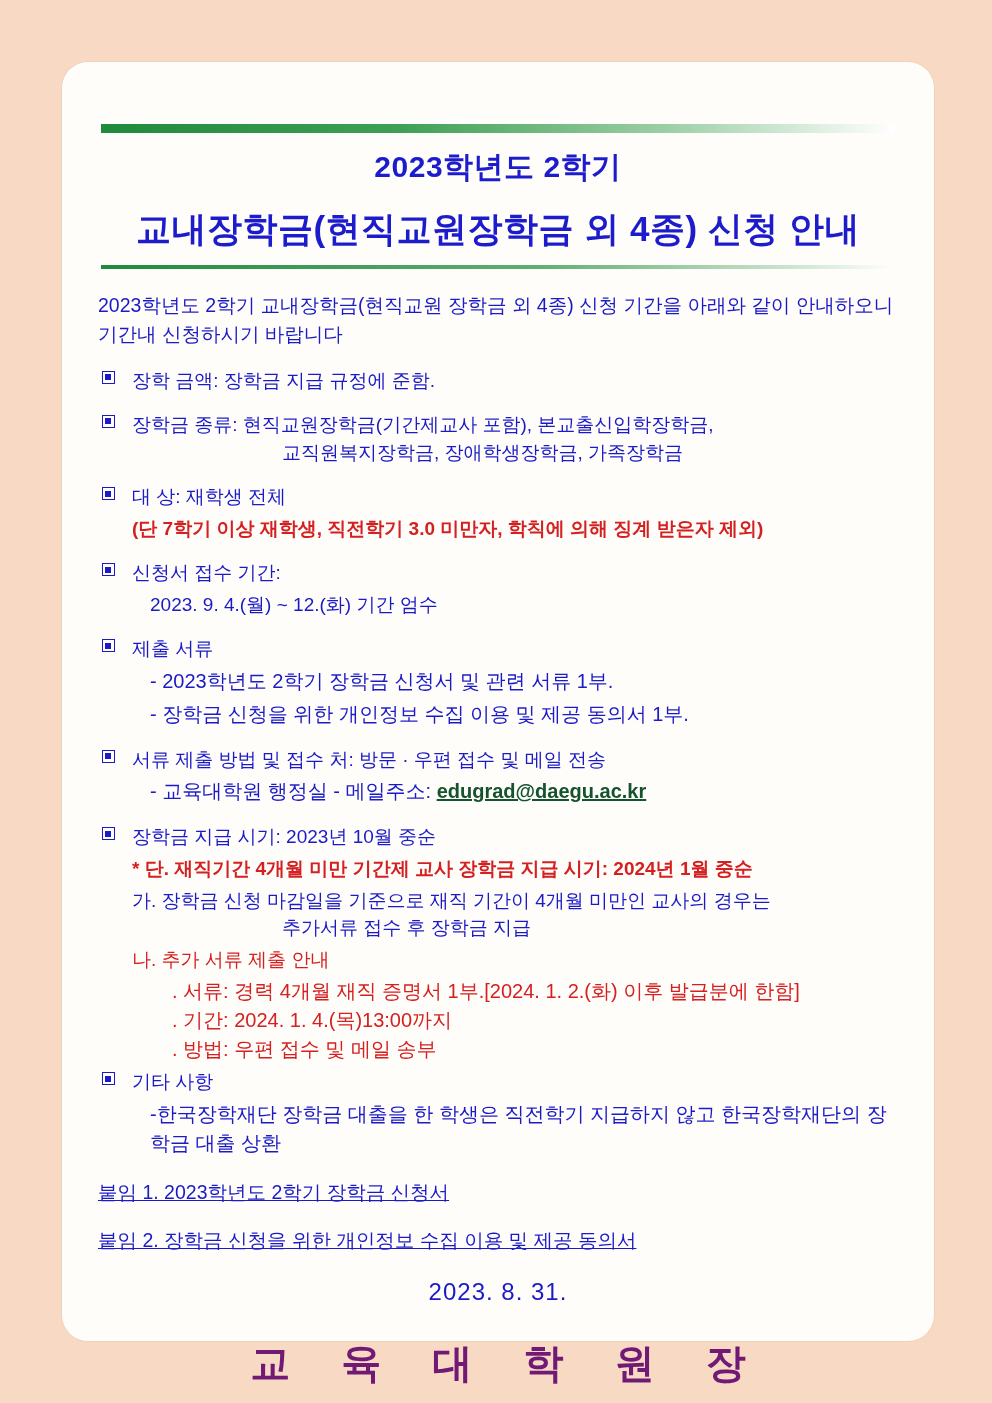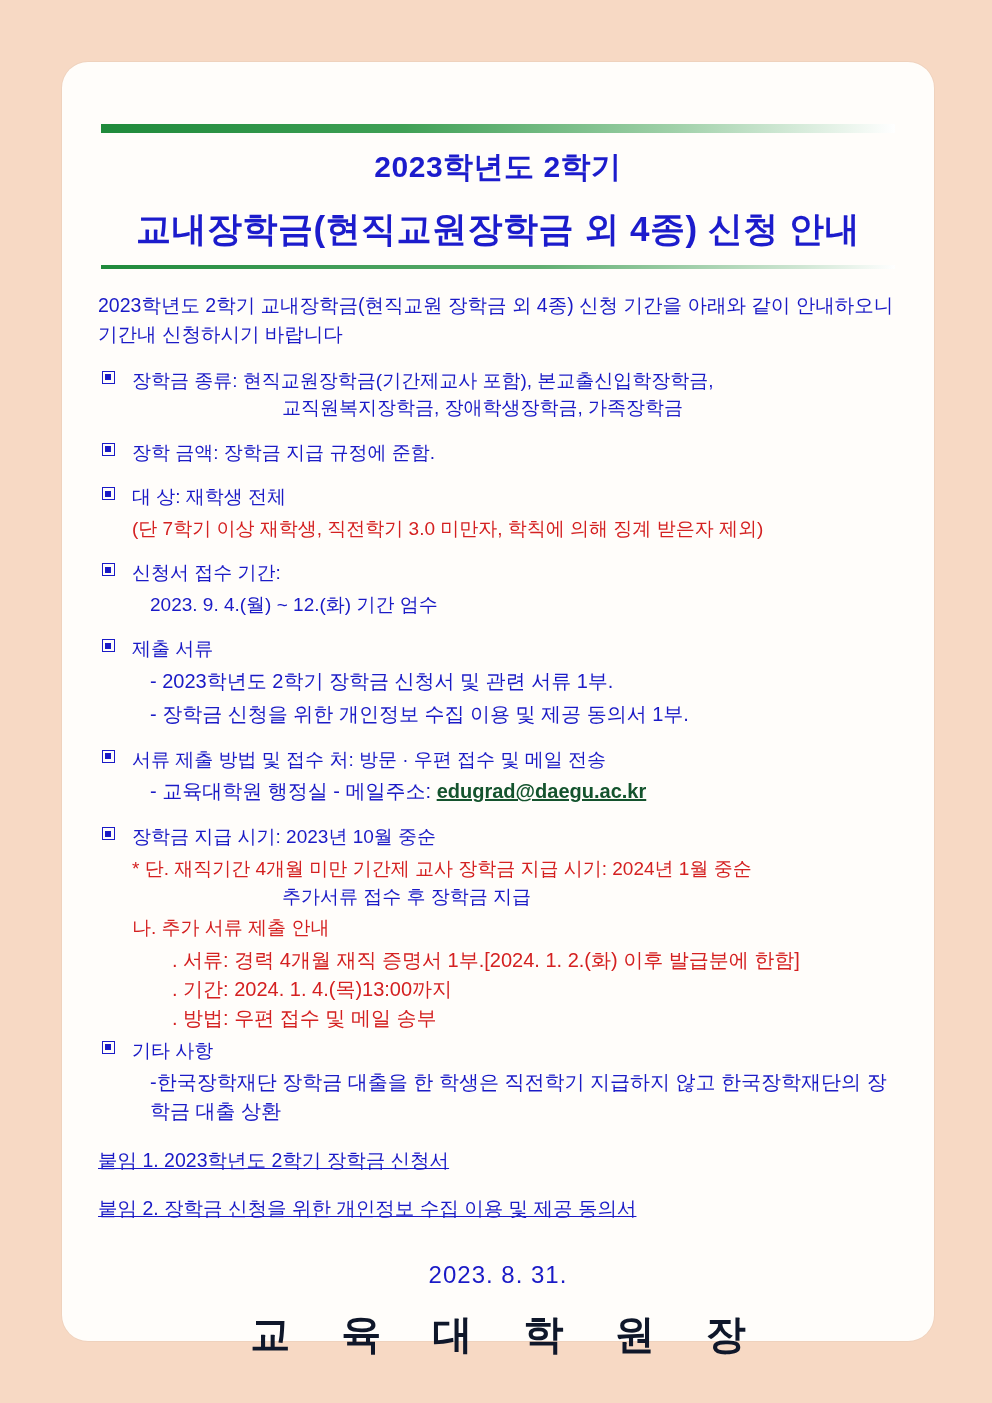--- a/index.html
+++ b/index.html
@@ -96,44 +96,44 @@
     height: 6px;
     background: #1a1ac6;
   }
   .line {
     white-space: pre-wrap;
   }
   .indent1 { padding-left: 18px; }
   .indent2 { padding-left: 40px; }
   .indent3 { padding-left: 150px; }
   .red { color: #d42020; }
-  .bold { font-weight: normal; }
+  .bold { font-weight: bold; }
   .small { font-size: 20px; }
   .mail {
     color: #14532d;
     text-decoration: underline;
     font-weight: bold;
   }
   .attach {
     margin-top: 20px;
     color: #1a1ac6;
     font-size: 19.5px;
     text-decoration: underline;
   }
   .date {
-    margin-top: 35px;
+    margin-top: 21px;
     text-align: center;
     color: #1a1ac6;
     font-size: 24px;
     letter-spacing: 1px;
   }
   .signer {
-    margin-top: 13px;
-    text-align: center;
-    color: #0f172a;
+    margin-top: 24px;
+    text-align: center;
+    color: #701a75;
     font-size: 40px;
     font-weight: bold;
     letter-spacing: 20px;
     padding-left: 20px;
   }
   .tight { margin-top: 4px; }
   .nospace { margin-top: 0; }
 </style>
 </head>
 <body>
@@ -147,27 +147,27 @@
     <div class="title2">교내장학금(현직교원장학금 외 4종) 신청 안내</div>
 
     <div class="rule bottom"></div>
 
     <div class="body">
 
       <div class="intro">2023학년도 2학기 교내장학금(현직교원 장학금 외 4종) 신청 기간을 아래와 같이 안내하오니 기간내 신청하시기 바랍니다</div>
 
       <div class="item">
         <span class="bullet"></span>
+        <div class="line">장학 금액: 장학금 지급 규정에 준함.</div>
+      </div>
+
+      <div class="item">
+        <span class="bullet"></span>
         <div class="line">장학금 종류: 현직교원장학금(기간제교사 포함), 본교출신입학장학금,</div>
         <div class="line indent3">교직원복지장학금, 장애학생장학금, 가족장학금</div>
-      </div>
-
-      <div class="item">
-        <span class="bullet"></span>
-        <div class="line">장학 금액: 장학금 지급 규정에 준함.</div>
       </div>
 
       <div class="item">
         <span class="bullet"></span>
         <div class="line">대 상: 재학생 전체</div>
         <div class="line red bold tight">(단 7학기 이상 재학생, 직전학기 3.0 미만자, 학칙에 의해 징계 받은자 제외)</div>
       </div>
 
       <div class="item">
         <span class="bullet"></span>
@@ -185,20 +185,21 @@
       <div class="item">
         <span class="bullet"></span>
         <div class="line">서류 제출 방법 및 접수 처: 방문 · 우편 접수 및 메일 전송</div>
         <div class="line indent1 tight small"><span>- 교육대학원 행정실 - 메일주소: </span><a class="mail" href="#">edugrad@daegu.ac.kr</a></div>
       </div>
 
       <div class="item">
         <span class="bullet"></span>
         <div class="line">장학금 지급 시기: 2023년 10월 중순</div>
         <div class="line red bold tight">* 단. 재직기간 4개월 미만 기간제 교사 장학금 지급 시기: 2024년 1월 중순</div>
+        <div class="line tight">가. 장학금 신청 마감일을 기준으로 재직 기간이 4개월 미만인 교사의 경우는</div>
         <div class="line indent3 nospace">추가서류 접수 후 장학금 지급</div>
         <div class="line red tight">나. 추가 서류 제출 안내</div>
         <div class="line red indent2 tight small">. 서류: 경력 4개월 재직 증명서 1부.[2024. 1. 2.(화) 이후 발급분에 한함]</div>
         <div class="line red indent2 nospace small">. 기간: 2024. 1. 4.(목)13:00까지</div>
         <div class="line red indent2 nospace small">. 방법: 우편 접수 및 메일 송부</div>
       </div>
 
       <div class="item tight">
         <span class="bullet"></span>
         <div class="line">기타 사항</div>

